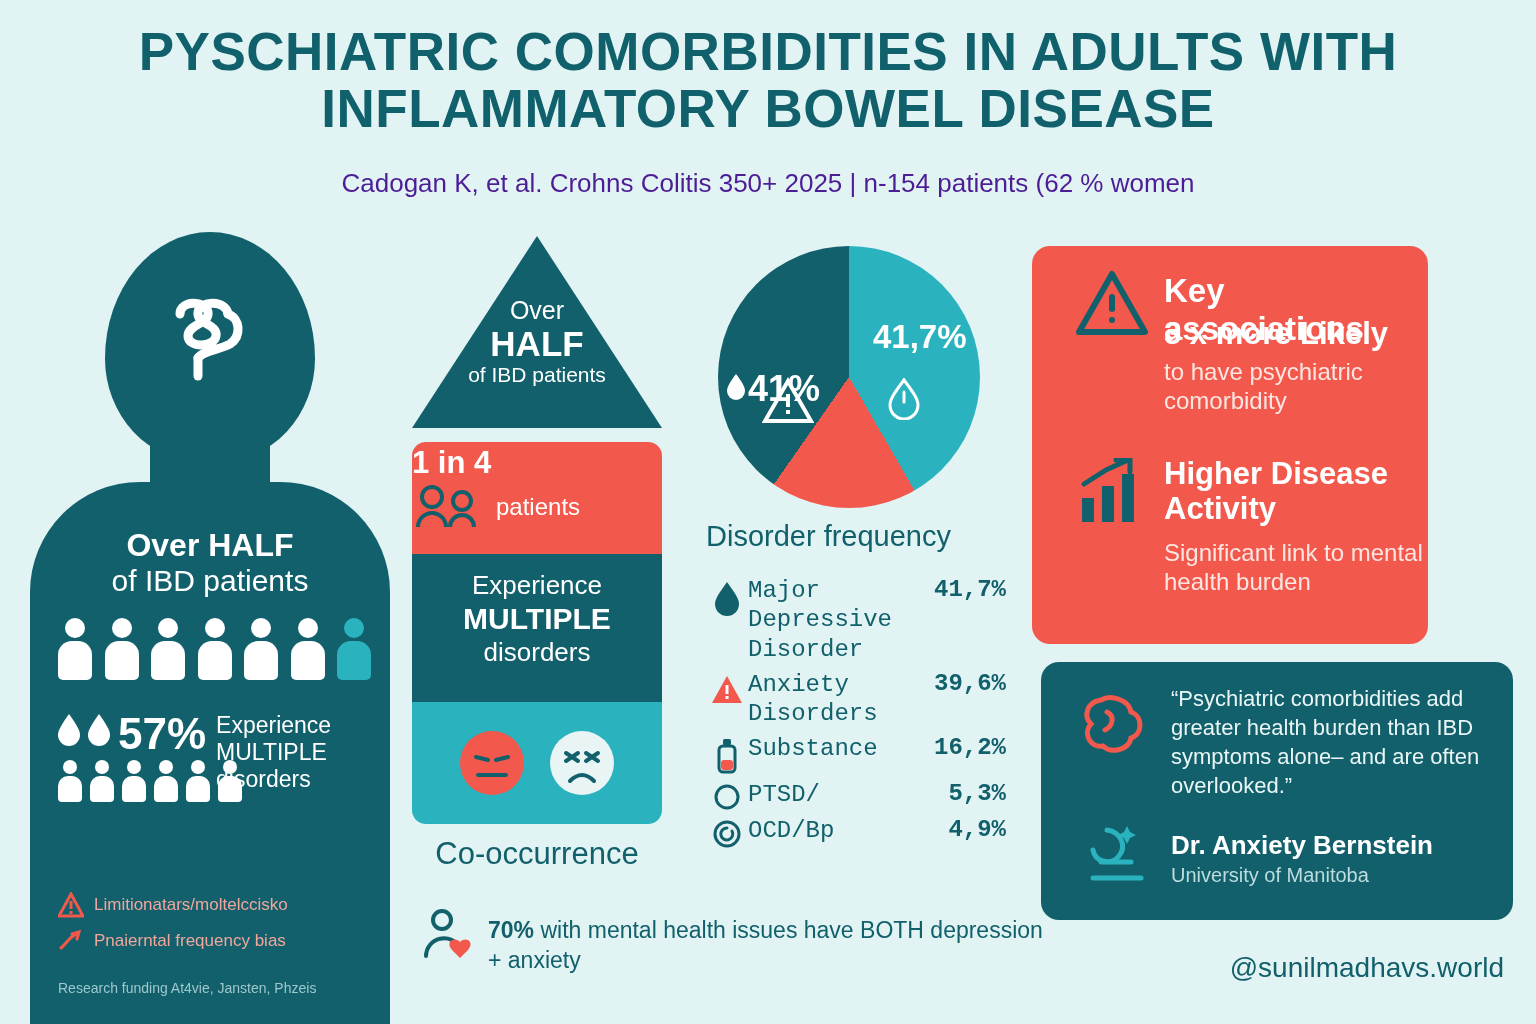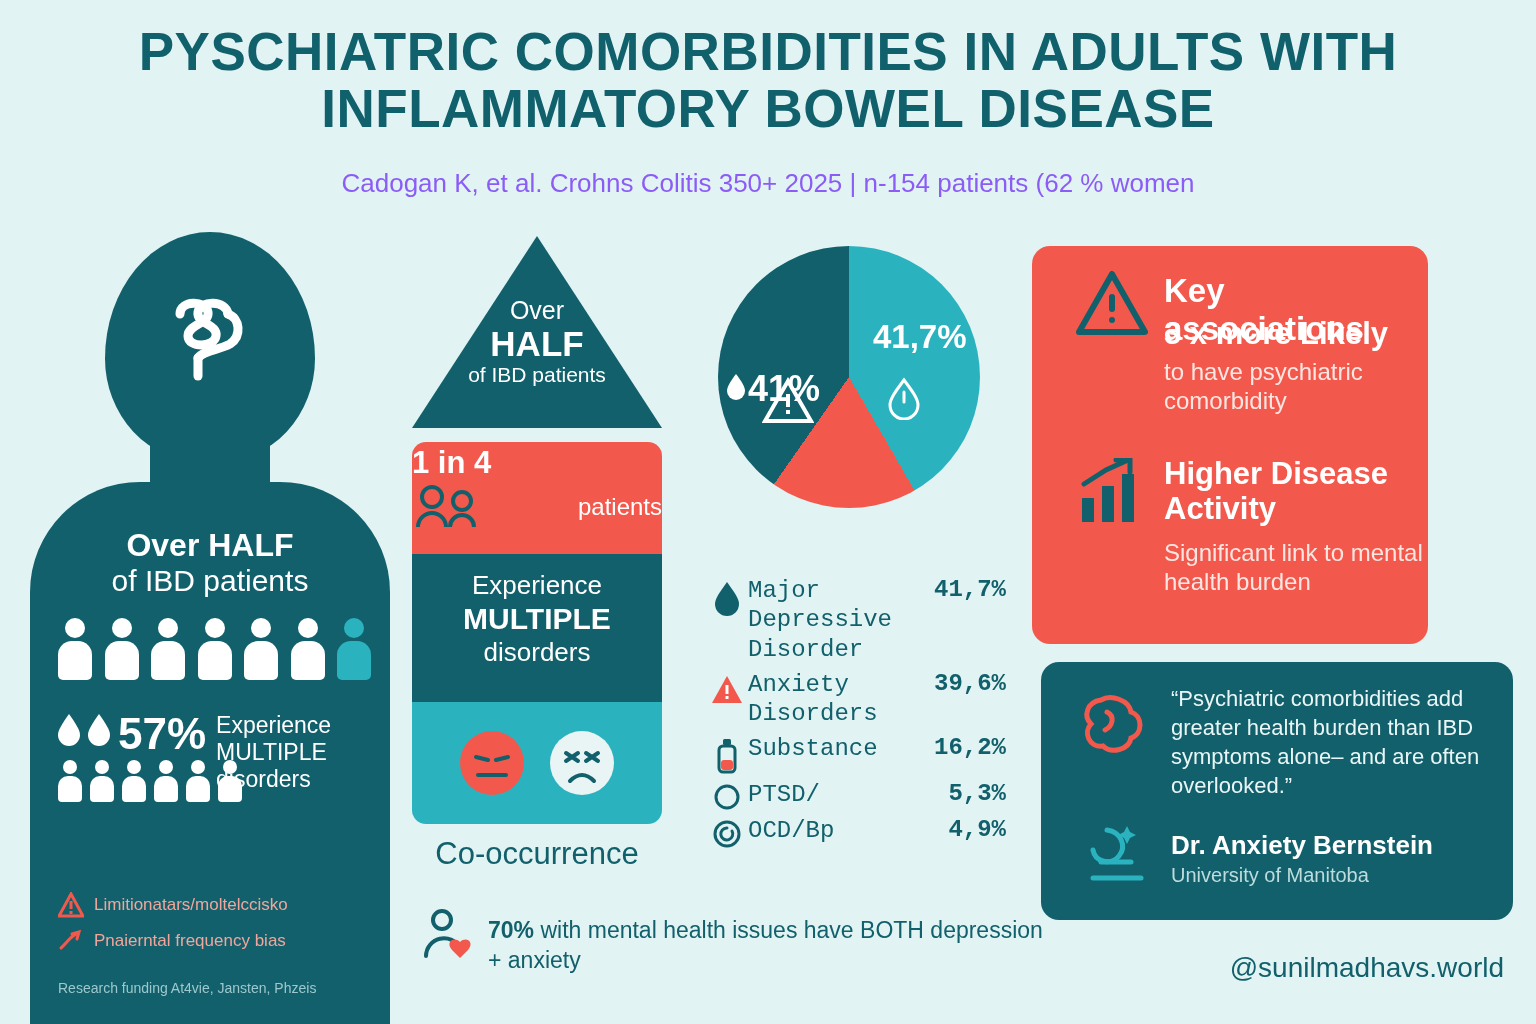--- a/index.html
+++ b/index.html
@@ -14,21 +14,21 @@
   .canvas{position:relative;width:1536px;height:1024px;}
 
   
   .title{
     position:absolute;left:0;top:24px;width:1536px;text-align:center;
     font-size:53px;line-height:1.07;font-weight:bold;letter-spacing:.5px;
     color:#10616c;text-transform:uppercase;
   }
   .subtitle{
     position:absolute;left:0;top:168px;width:1536px;text-align:center;
-    font-size:26px;color:#8b5cf6;font-weight:normal;
+    font-size:26px;color:#4c1d95;font-weight:normal;
   }
 
   
   .silhouette{
     position:absolute;left:30px;top:232px;width:360px;height:792px;
   }
   .sil-head{
     position:absolute;left:75px;top:0;width:210px;height:230px;
     background:#11606b;border-radius:50% 50% 46% 46%/55% 55% 45% 45%;
   }
@@ -89,21 +89,21 @@
   }
   .tri-text .l1{font-size:25px;}
   .tri-text .l2{font-size:35px;font-weight:bold;}
   .tri-text .l3{font-size:21px;}
 
   .card-red{
     position:absolute;left:0;top:206px;width:250px;height:112px;background:#f2594c;
     border-radius:14px 14px 0 0;color:#ffffff;
   }
   .card-red .one-in{font-size:31px;font-weight:bold;text-align:left;padding-top:3px;}
-  .card-red .ppl{display:flex;align-items:center;justify-content:space-between;gap:10px;margin-top:4px;}
+  .card-red .ppl{display:flex;align-items:center;justify-content:flex-start;gap:10px;margin-top:4px;}
   .card-red .patients{font-size:24px;}
   .card-teal{
     position:absolute;left:0;top:318px;width:250px;height:148px;background:#11606b;color:#ffffff;
     text-align:center;
   }
   .card-teal .t1{font-size:26px;padding-top:16px;line-height:1.2;}
   .card-teal .t2{font-size:30px;font-weight:bold;line-height:1.2;}
   .card-cyan{
     position:absolute;left:0;top:466px;width:250px;height:122px;background:#2ab3bf;
     border-radius:0 0 14px 14px;display:flex;align-items:center;justify-content:center;gap:14px;
@@ -343,20 +343,21 @@
         <rect x="24" y="34" width="4" height="4" fill="#ffffff"></rect>
       </svg>
   </div>
   <div class="pie-ic3">
     <svg width="38" height="44" viewBox="0 0 38 44">
         <path d="M19 4 C10 16 5 23 5 29 a14 14 0 0 0 28 0 C33 23 28 16 19 4z" fill="none" stroke="#ffffff" stroke-width="3"></path>
         <path d="M19 16 v10" stroke="#ffffff" stroke-width="3" stroke-linecap="round"></path>
       </svg>
   </div>
 
+  <div class="freq-title">Disorder frequency</div>
 
   <div class="freq-list">
     <div class="freq-row">
       <div class="freq-ic">
         <svg width="28" height="36" viewBox="0 0 28 36">
             <path d="M14 2 C6 13 2 19 2 24 a12 12 0 0 0 24 0 C26 19 22 13 14 2z" fill="#11606b"></path>
           </svg>
       </div>
       <div class="freq-name">Major Depressive Disorder</div>
       <div class="freq-val">41,7%</div>

